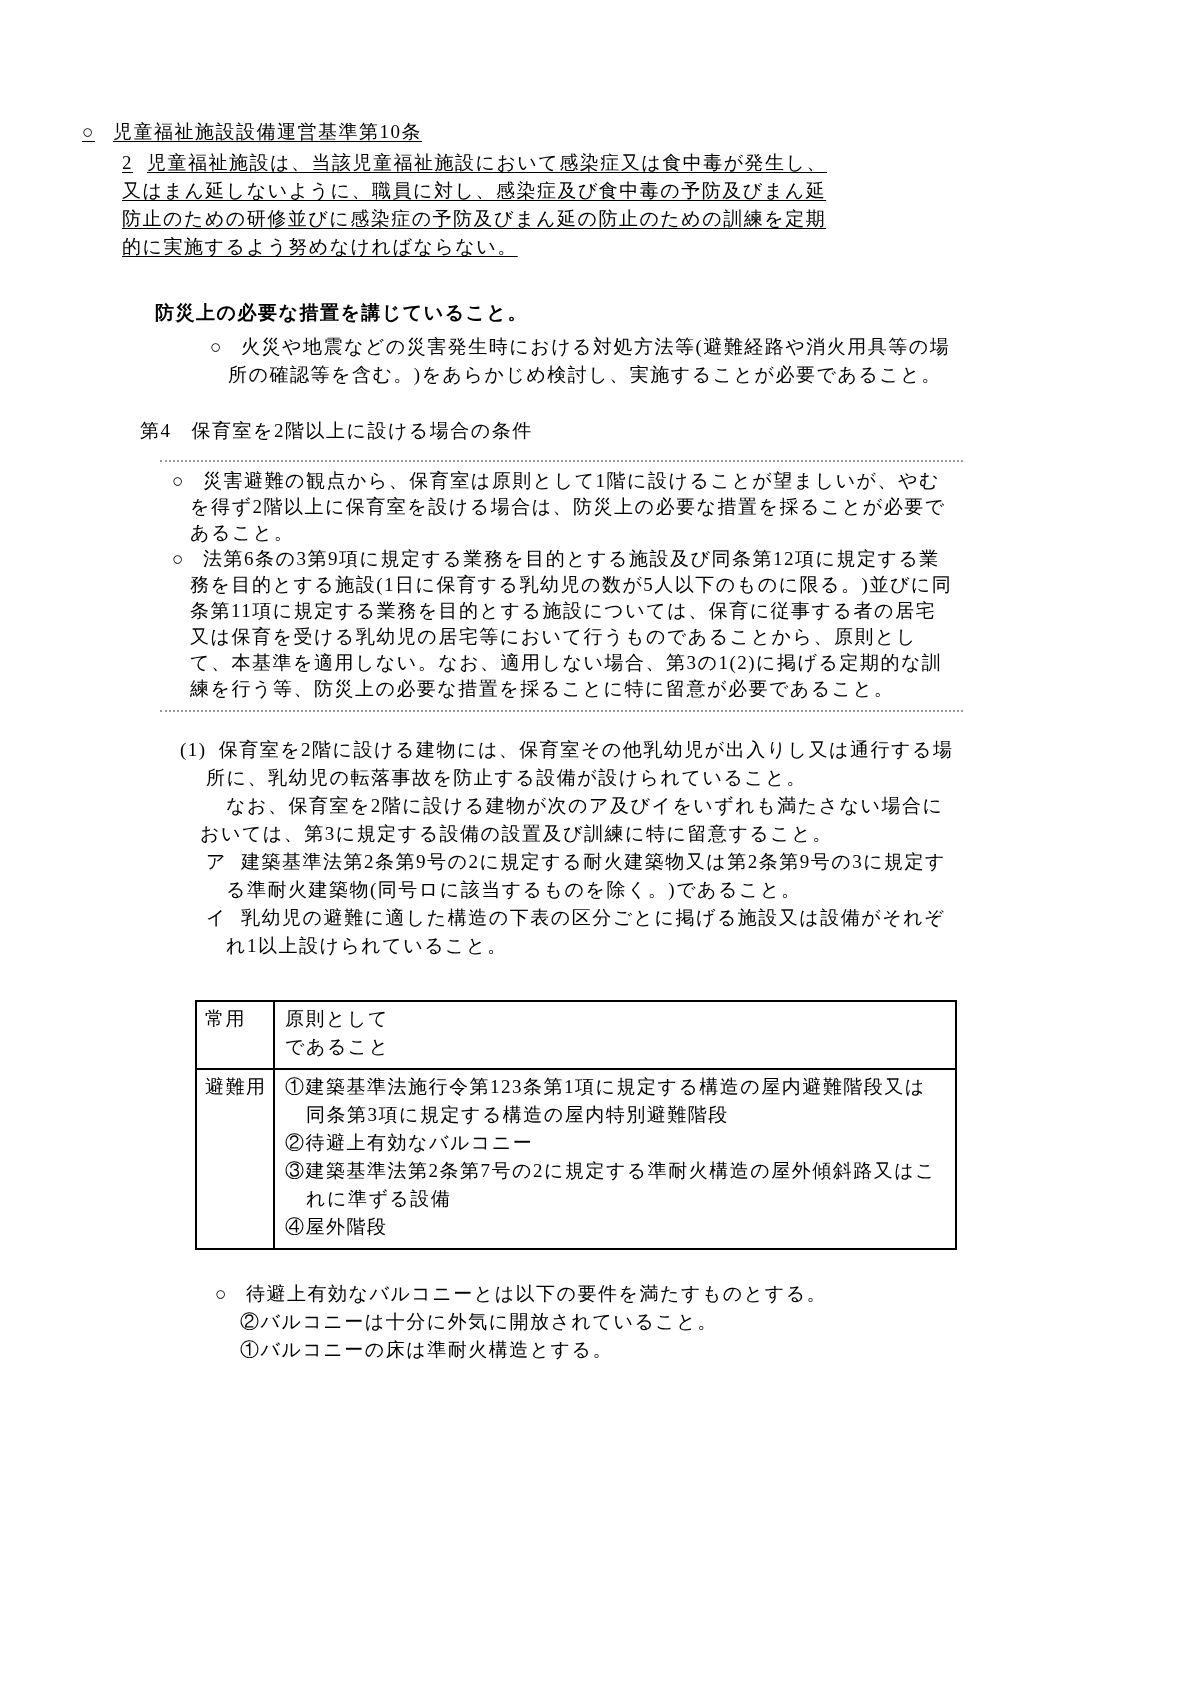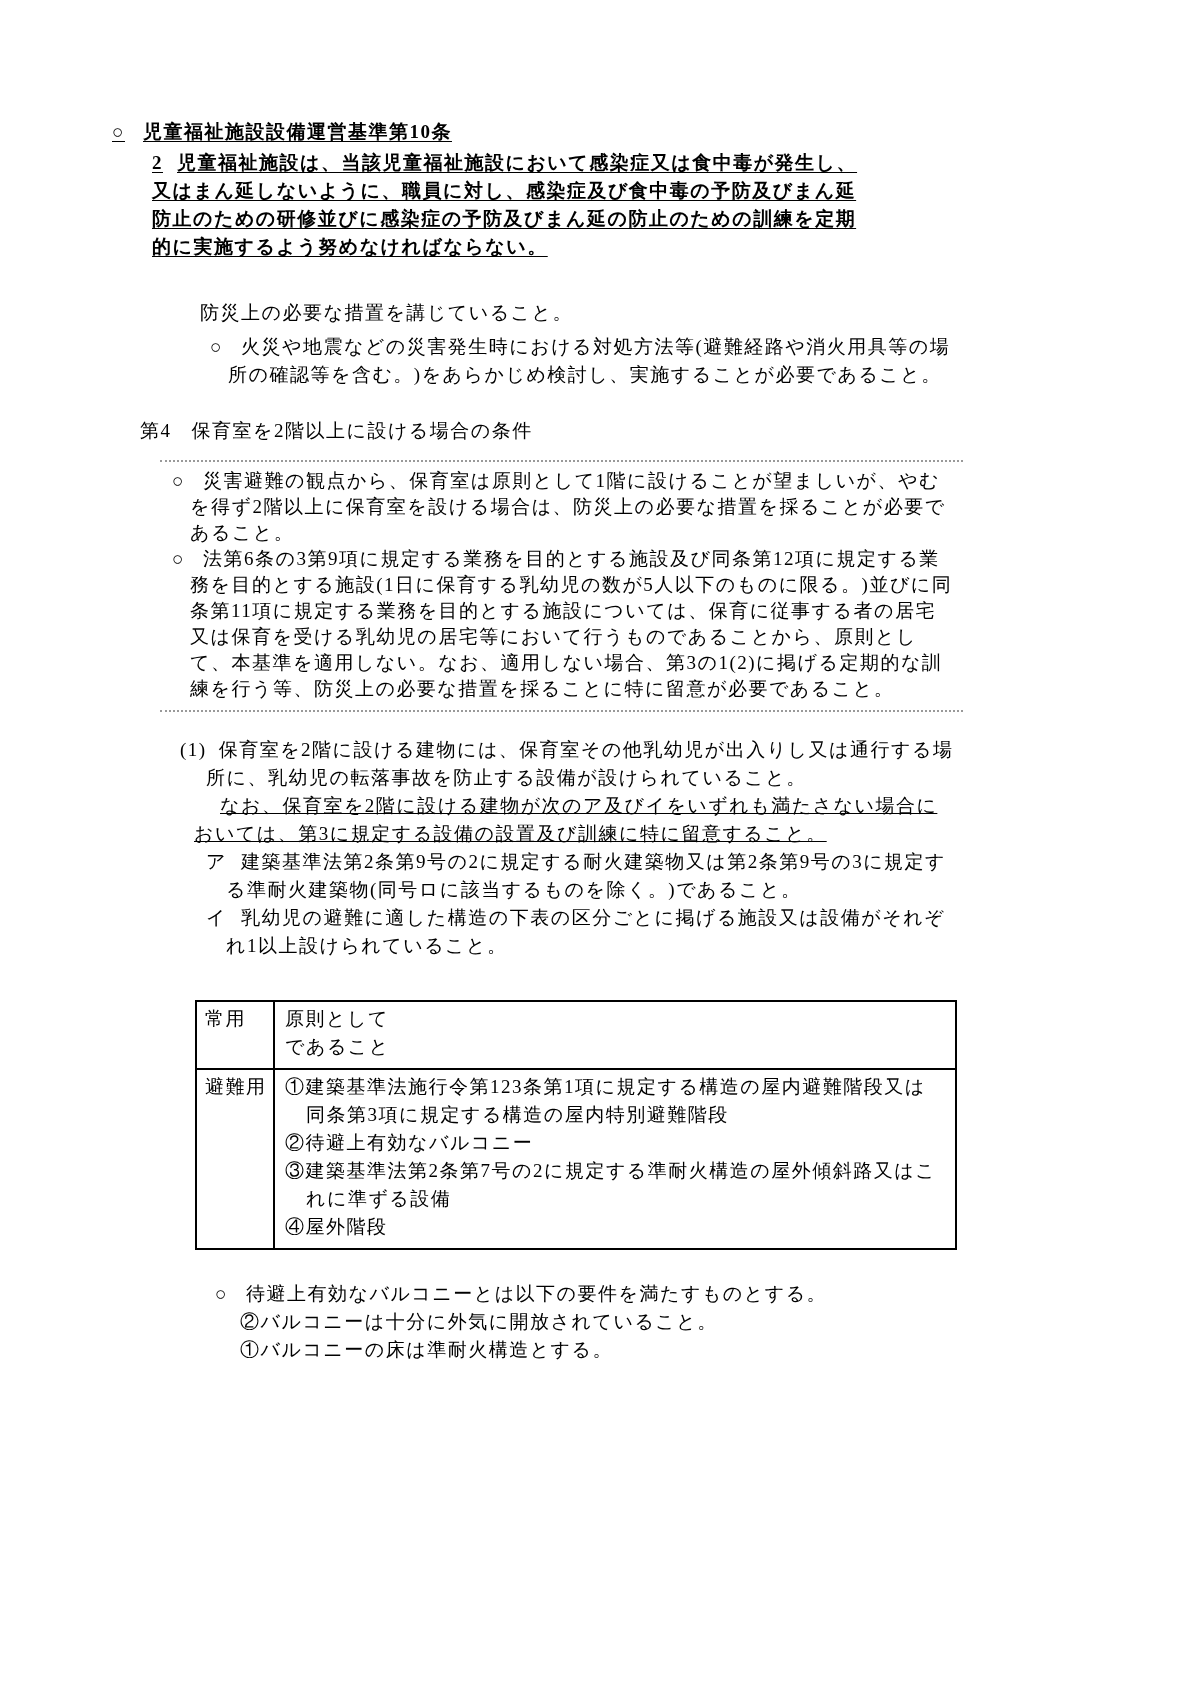--- a/index.html
+++ b/index.html
@@ -15,47 +15,47 @@
     line-height: 28px;
     padding-top: 118px;
     position: relative;
     overflow: hidden;
   }
   .u { text-decoration: underline; text-underline-offset: 3px; }
 
   .marker { margin-right: 18px; }
 
   
-  .quote-block { margin-left: 112px; font-weight: bold; }
+  .quote-block { margin-left: 82px; }
   .quote-item { margin-left: 40px; margin-top: 3px; width: 715px; }
   .qnum { margin-right: 14px; }
 
   
   .sec2 { margin-left: 155px; margin-top: 38px; }
   .sec2-head .num { margin-right: 18px; }
-  .sec2-req { margin-left: 45px; margin-top: 6px; }
+  .sec2-req { margin-top: 6px; font-weight: bold; }
   .sec2-note { margin-left: 55px; margin-top: 6px; width: 755px; padding-left: 18px; text-indent: -18px; }
 
   
   .sec4-head { margin-left: 140px; margin-top: 28px; }
   .sec4-head .num { margin-right: 20px; }
 
   
   .dotted-box {
     margin-left: 160px; margin-top: 15px; width: 803px;
     border-top: 2px dotted #999; border-bottom: 2px dotted #999;
     padding: 6px 0 8px; line-height: 26px;
   }
   .box-note { margin-left: 12px; width: 782px; padding-left: 18px; text-indent: -18px; }
 
   
   .item1 { margin-left: 180px; margin-top: 24px; }
   .item1-main { width: 782px; padding-left: 26px; text-indent: -26px; }
   .item1-main .num { margin-right: 12px; }
-  .item1-note { margin-left: 14px; width: 756px; text-indent: 26px; text-decoration: underline; }
+  .item1-note { margin-left: 20px; width: 756px; text-indent: 26px; }
   .sub-item { margin-left: 26px; width: 752px; padding-left: 20px; text-indent: -20px; }
   .sub-item .label { margin-right: 14px; }
 
   
   .criteria-table { border-collapse: collapse; margin: 40px 0 0 195px; }
   .criteria-table td { border: 2px solid #000; vertical-align: top; padding: 3px 10px 7px; }
   td.cat { width: 78px; padding: 3px 6px 3px 8px; }
   td.content { width: 682px; }
   .cell-line { padding-left: 21px; text-indent: -21px; }
 

